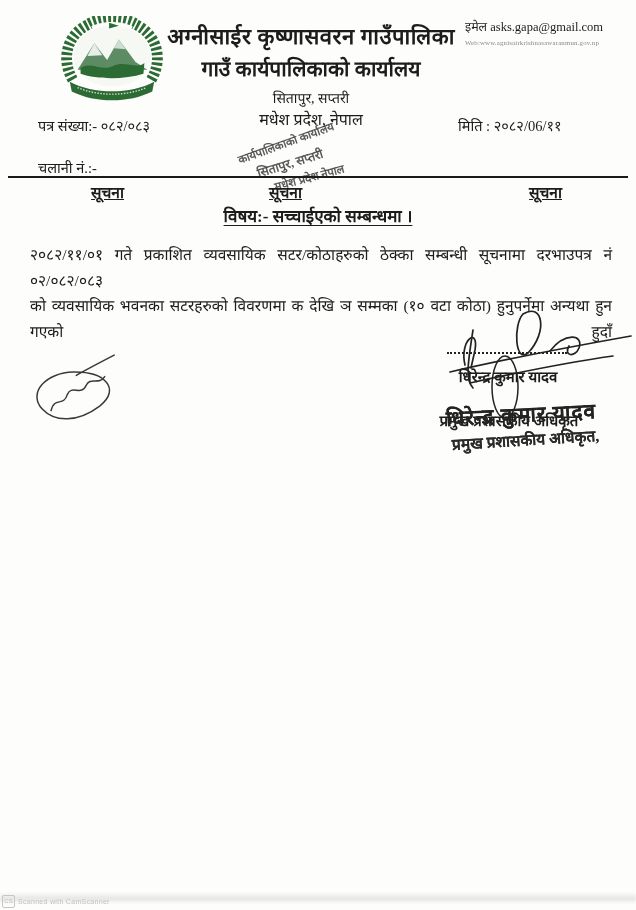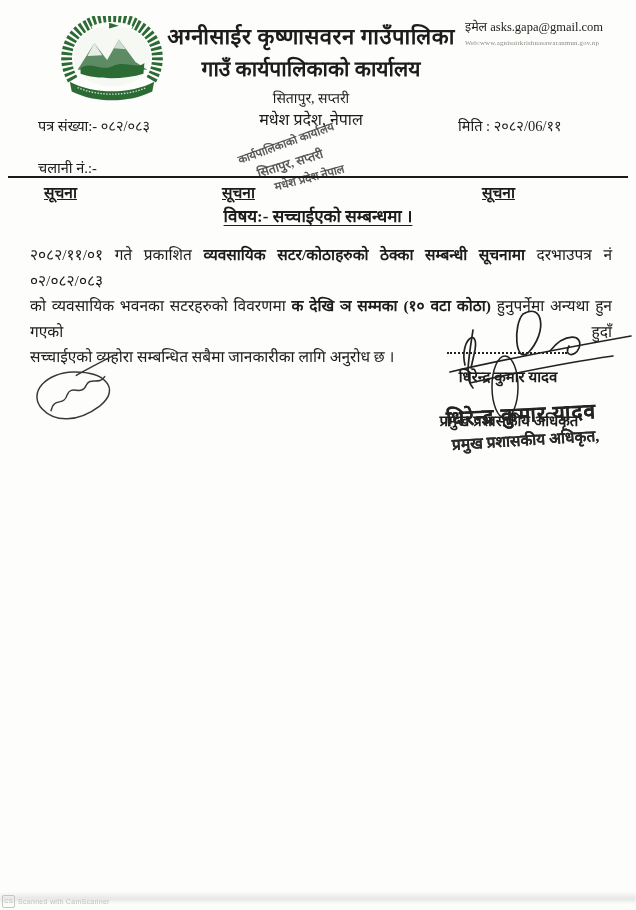--- a/index.html
+++ b/index.html
@@ -27,34 +27,34 @@
   .hstamp div{position:absolute;white-space:nowrap;font-weight:bold;}
   .hstamp .s1{left:14px;top:30px;font-size:11.5px;transform:rotate(-7deg);}
   .hstamp .s2{left:30px;top:50px;font-size:12.5px;transform:rotate(-4deg);}
   .hstamp .s3{left:44px;top:69px;font-size:11.5px;transform:rotate(-2deg);}
   
   .ref-row{position:absolute;left:38px;top:115px;font-size:14.5px;}
   .dispatch-row{position:absolute;left:38px;top:140px;font-size:14.5px;margin-top:17px;}
   .date-row{position:absolute;left:458px;top:115px;font-size:14.5px;}
   
   .top-rule{position:absolute;left:8px;top:176px;width:620px;height:2px;background:#1b1b1b;}
-  .notice{position:absolute;top:181px;width:80px;text-align:left;font-size:15.5px;
+  .notice{position:absolute;top:181px;width:80px;text-align:right;font-size:15.5px;
           font-weight:600;text-decoration:underline;}
   .notice.n1{left:44px;} .notice.n2{left:222px;} .notice.n3{left:482px;}
   
   .subject-row{position:absolute;left:0;top:204px;width:100%;text-align:center;}
   .subject-row span{font-size:17px;font-weight:bold;text-decoration:underline;
                     text-underline-offset:3px;text-align:center;}
   
   .body-par{position:absolute;left:30px;top:242px;width:582px;font-size:15.5px;
             line-height:25.5px;}
   .body-line{text-align:justify;text-align-last:justify;}
   .body-line.first{text-indent:58px;}
   .body-line.last{text-align:left;text-align-last:left;}
-  .b{font-weight:bold;}
+  .b{font-weight:normal;}
   
   .left-scribble{position:absolute;left:25px;top:360px;width:112px;height:78px;
                  transform:rotate(-16deg);}
   .sig-svg{position:absolute;left:435px;top:310px;width:205px;height:120px;overflow:visible;z-index:3;}
   .dotted-line{position:absolute;left:447px;top:350px;width:120px;height:2px;
                border-bottom:2.2px dotted #222;z-index:2;}
   .sig-name{position:absolute;left:432px;top:366px;width:152px;text-align:center;
             font-size:15px;font-weight:bold;z-index:1;}
   .sig-designation{position:absolute;left:418px;top:410px;width:182px;text-align:center;
             font-size:15px;font-weight:bold;}
@@ -129,21 +129,20 @@
   <div class="notice n2">सूचना</div>
   <div class="notice n3">सूचना</div>
 
   <div class="subject-row">
     <span>विषय:- सच्चाईएको सम्बन्धमा ।</span>
   </div>
 
   <div class="body-par">
     <div class="body-line"><span>२०८२/११/०१ गते प्रकाशित </span><span class="b">व्यवसायिक सटर/कोठाहरुको ठेक्का सम्बन्धी सूचनामा</span><span> दरभाउपत्र नं ०२/०८२/०८३</span></div>
     <div class="body-line"><span>को व्यवसायिक भवनका सटरहरुको विवरणमा </span><span class="b">क देखि ञ सम्मका (१० वटा कोठा)</span><span> हुनुपर्नेमा अन्यथा हुन गएको हुदाँ</span></div>
-    <div class="body-line last">सच्चाईएको व्यहोरा सम्बन्धित सबैमा जानकारीका लागि अनुरोध छ ।</div>
   </div>
 
   <svg class="left-scribble" viewBox="0 0 112 78" xmlns="http://www.w3.org/2000/svg">
     <g fill="none" stroke="#3a3a3a" stroke-width="1.5" stroke-linecap="round">
       <path d="M100,6 C80,10 66,13 58,15"></path>
       <path d="M16,38 C6,18 30,4 56,11 C86,19 98,40 72,51 C46,61 24,54 16,38 Z"></path>
       <path d="M24,42 C31,29 37,42 44,31 C51,22 57,37 65,27 C71,20 77,31 85,24"></path>
     </g>
   </svg>
 

